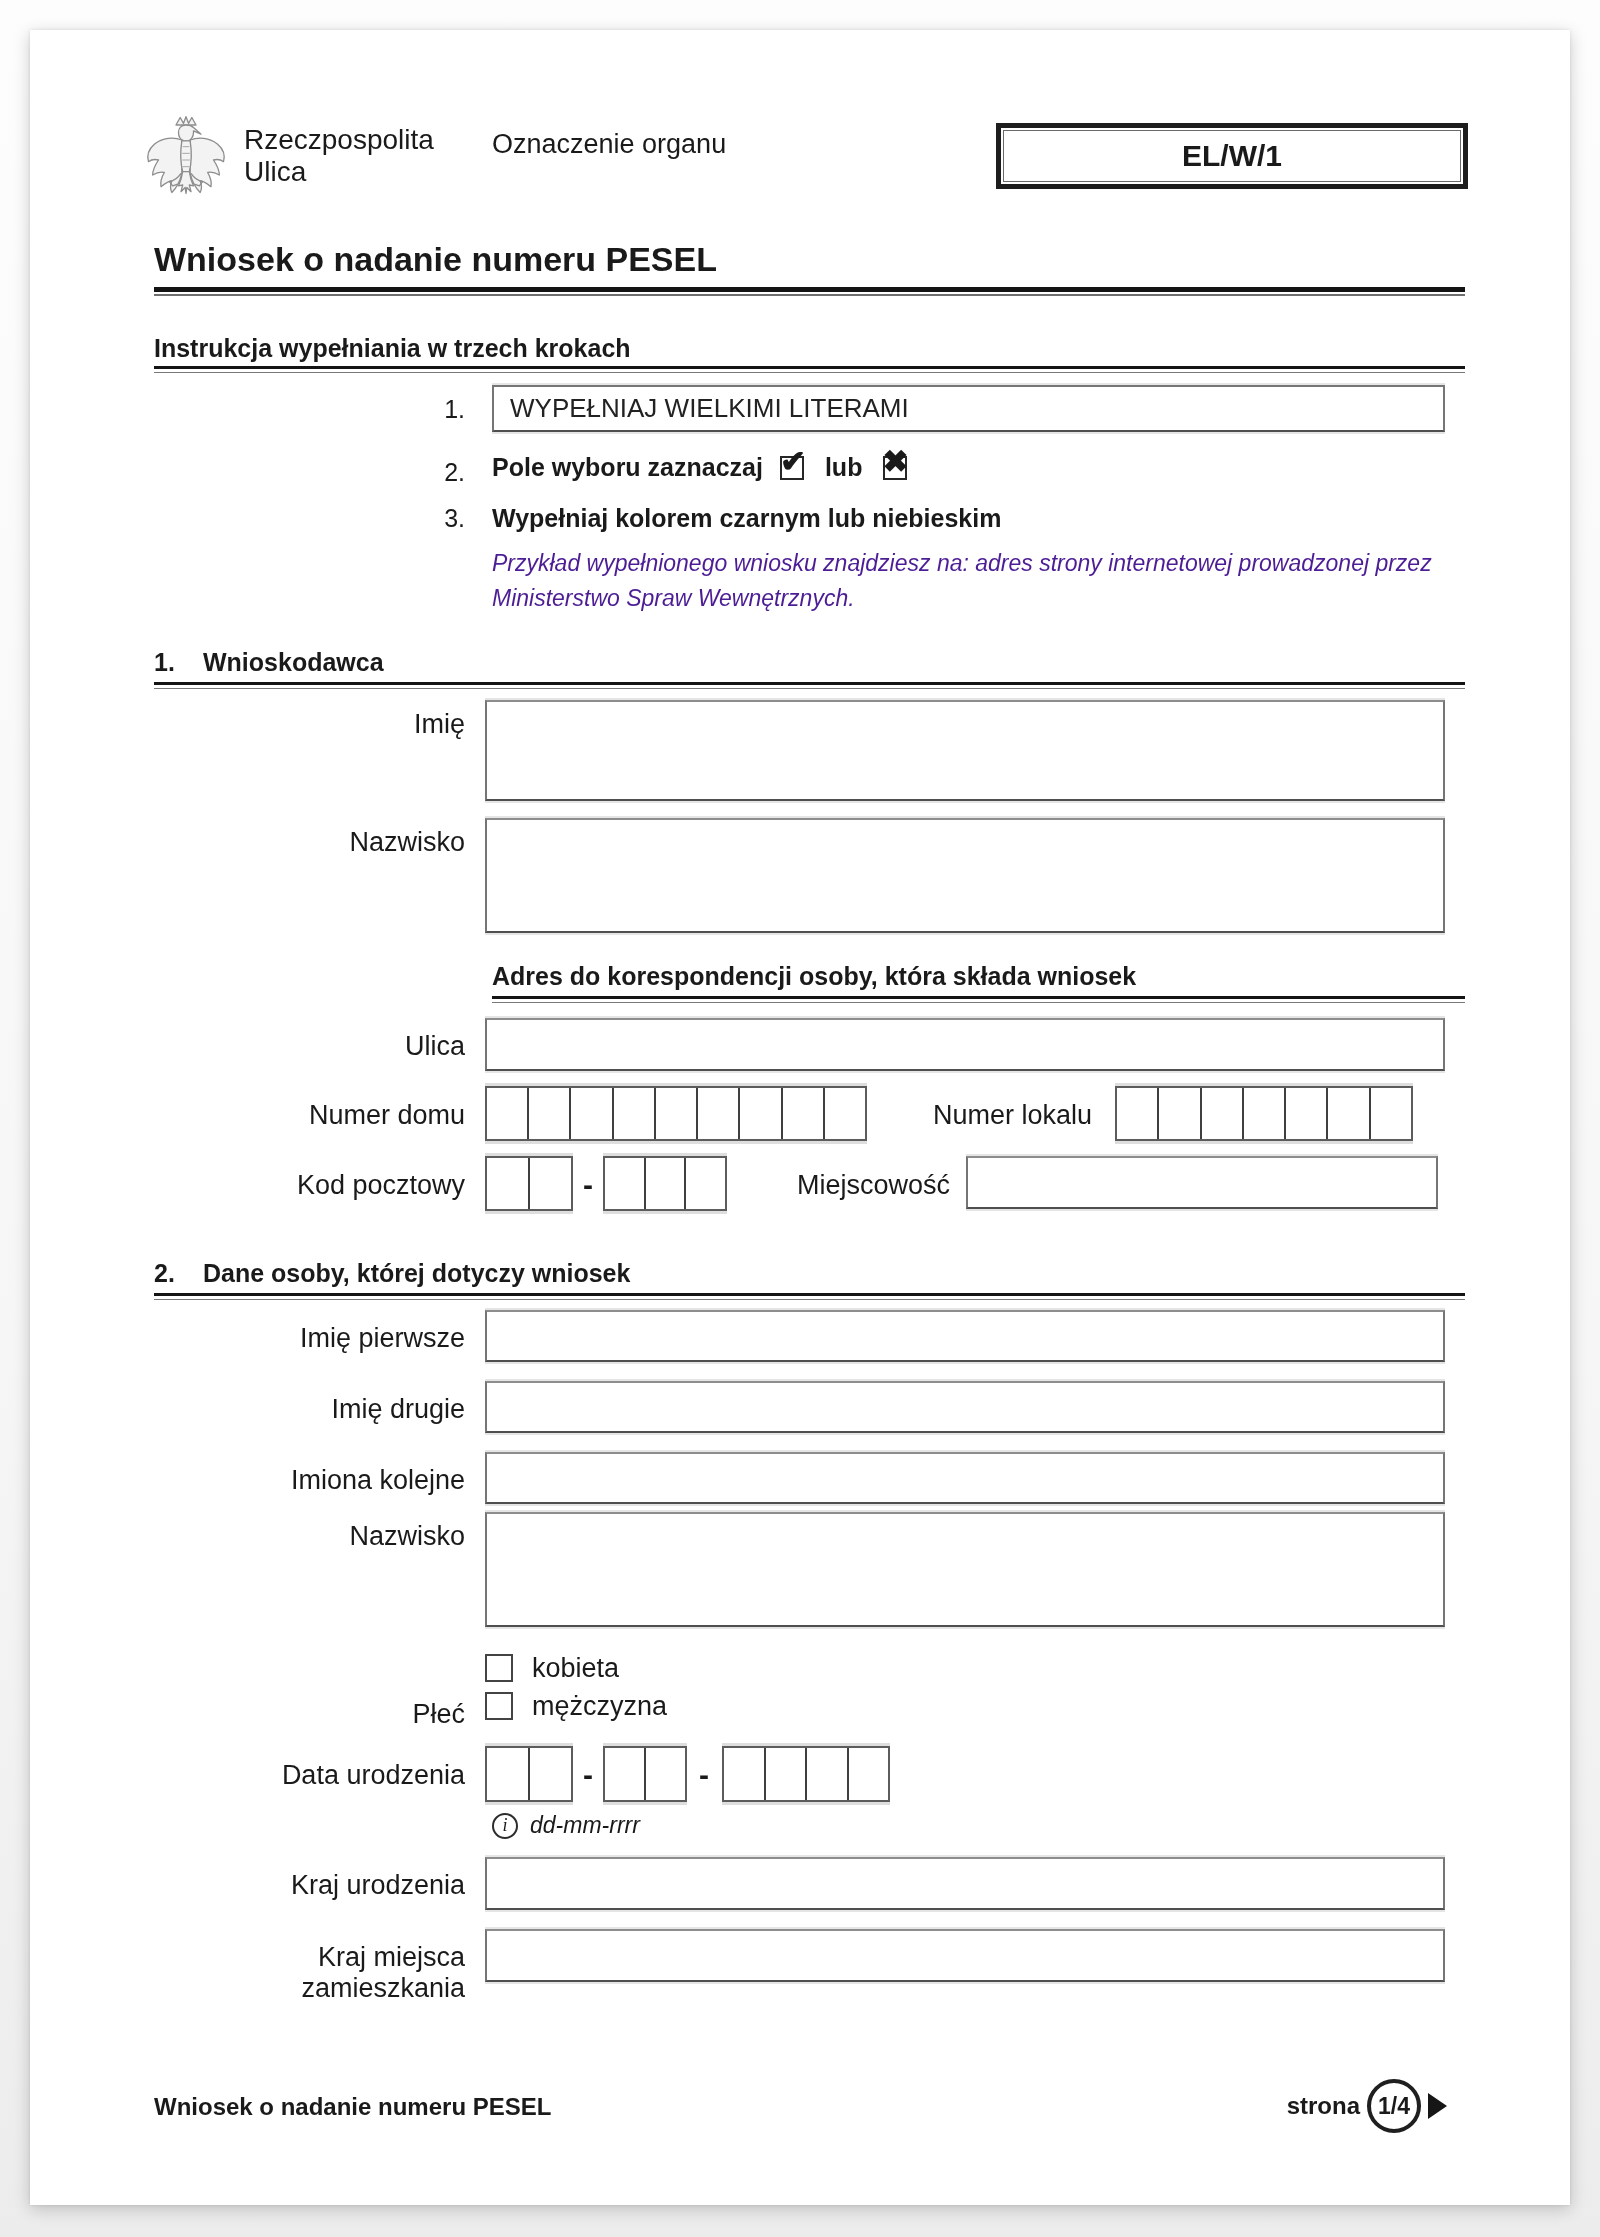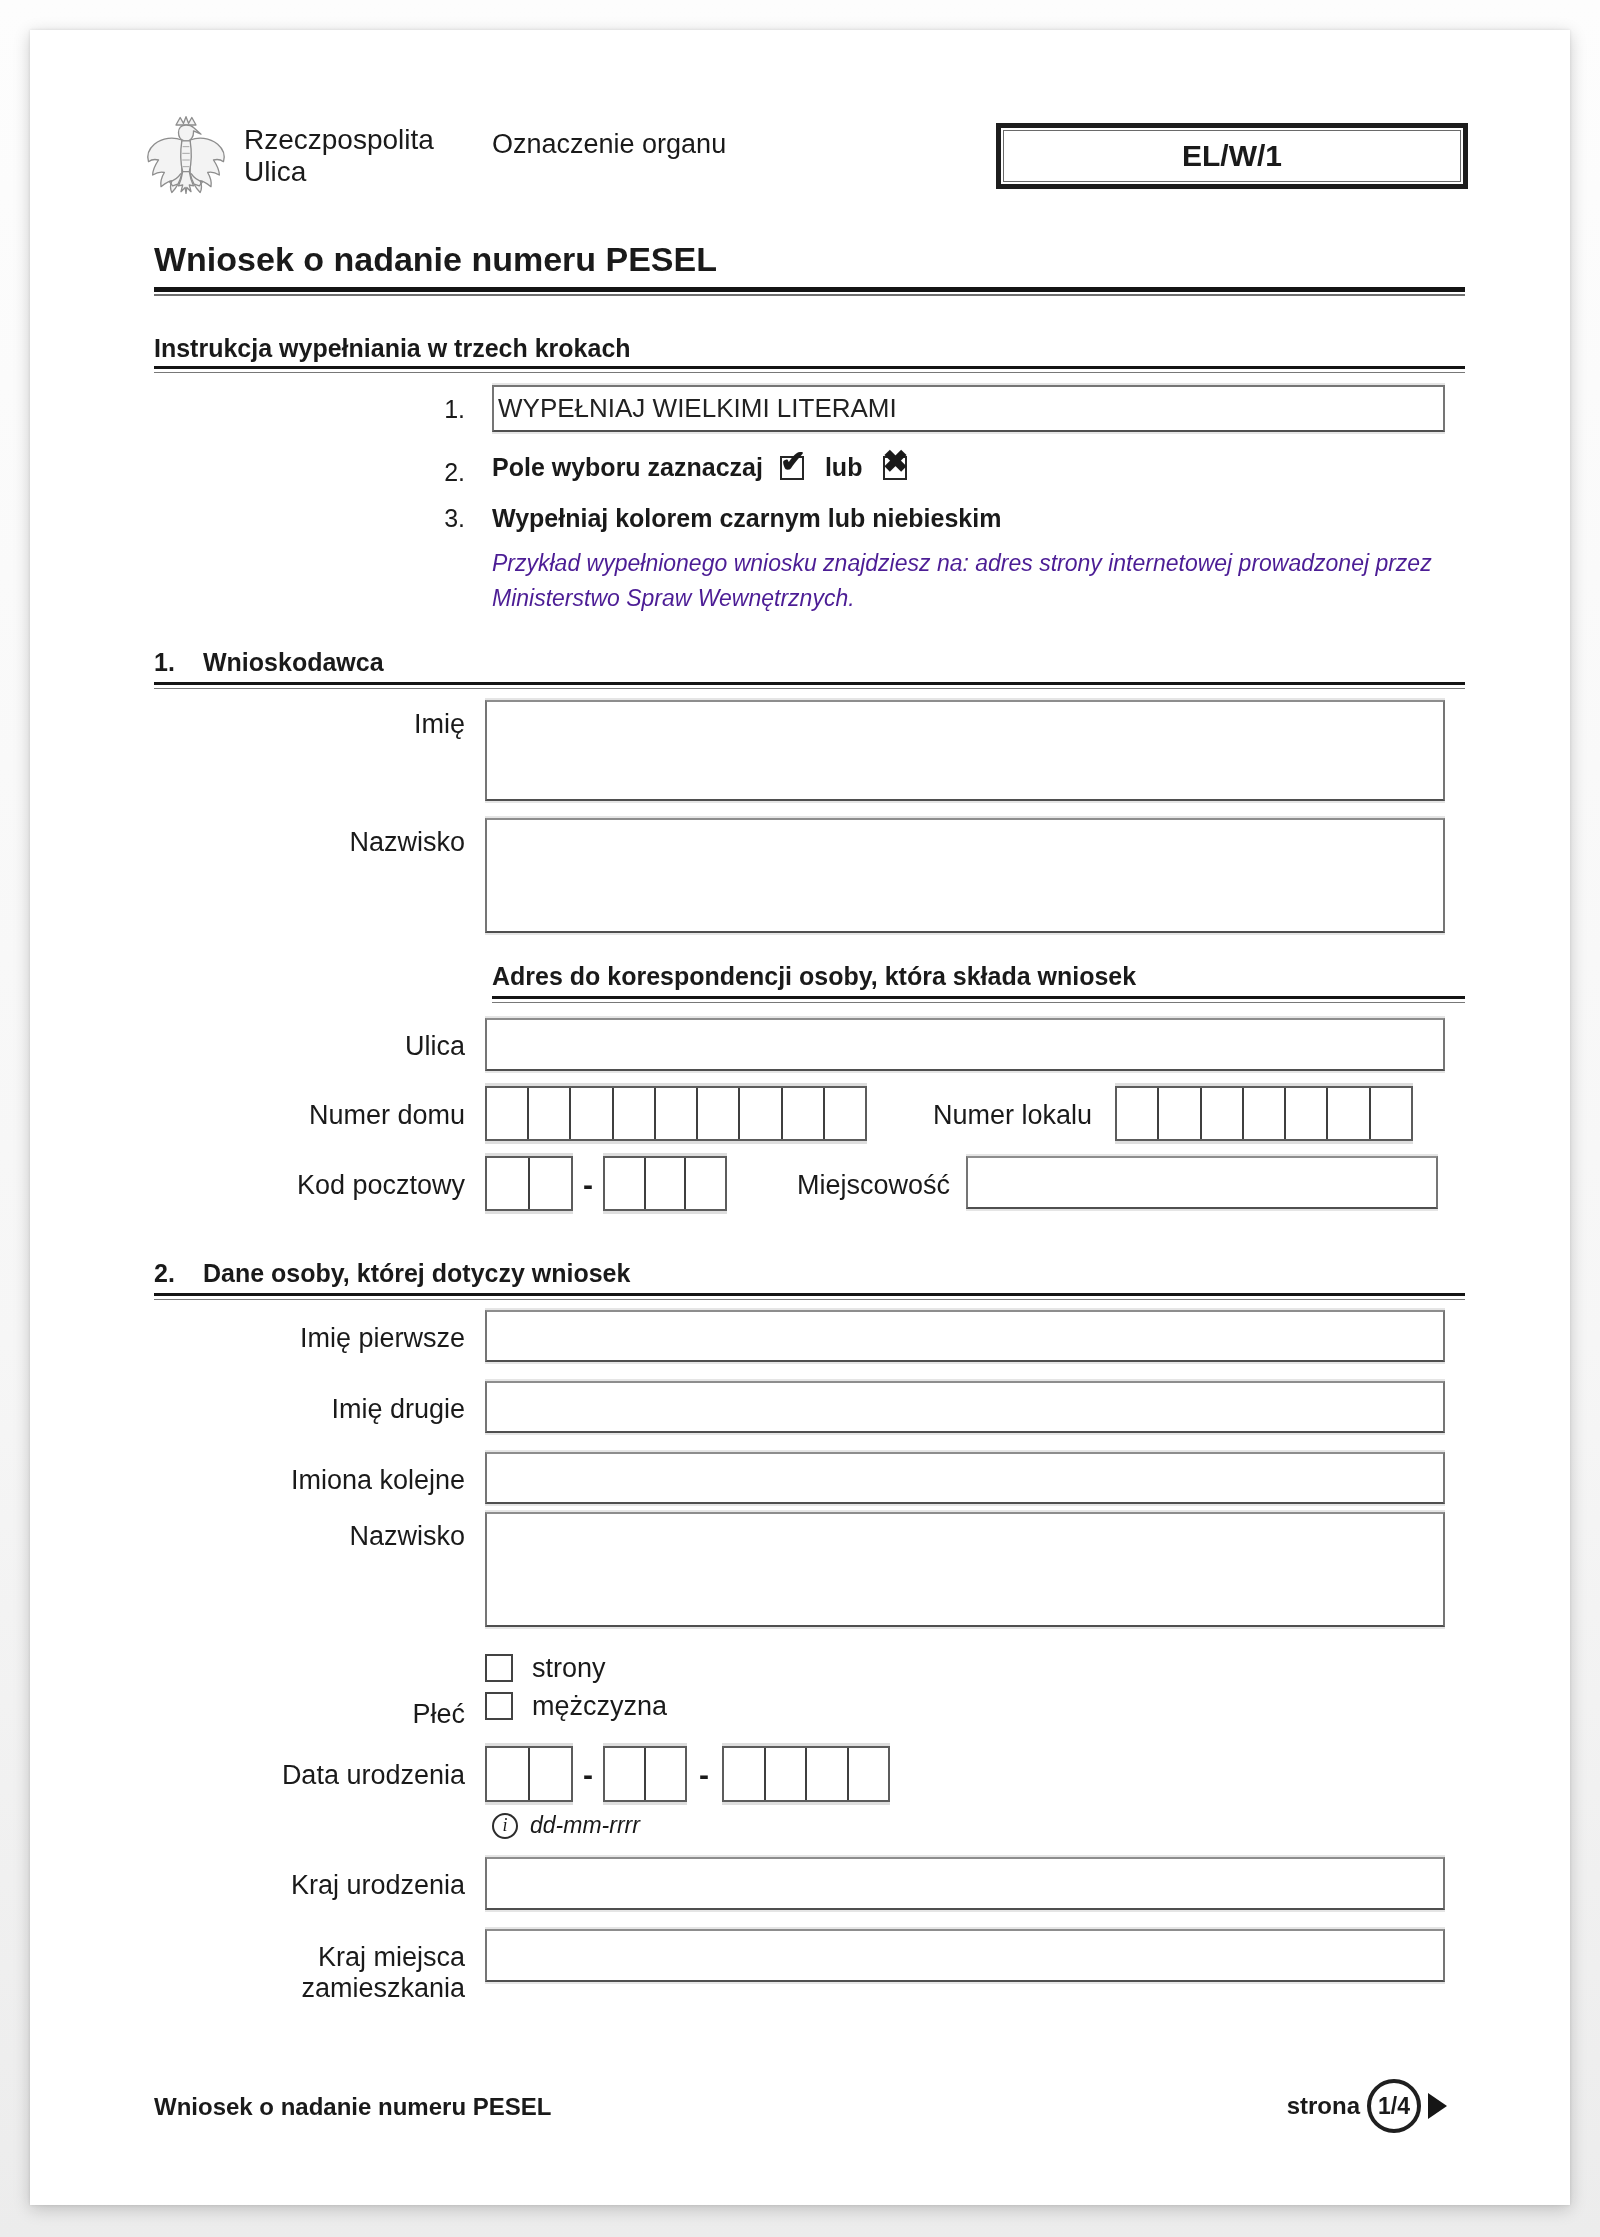--- a/index.html
+++ b/index.html
@@ -24,21 +24,21 @@
   .rule-sm { border-top:3px solid #141414; border-bottom:1px solid #787878; height:7px; }
 
   .h-instr { left:124px; top:304px; font-size:25px; font-weight:bold; }
 
   .numcol { left:124px; width:311px; text-align:right; font-size:25px; }
   .labelcol { left:124px; width:311px; text-align:right; font-size:27px; }
 
   .capsbox { left:462px; top:355px; width:953px; height:47px; background:#fff;
              border:2px solid #757575; border-bottom-color:#4f4f4f;
              box-shadow:0 -2px 0 rgba(0,0,0,0.10), 0 2px 0 rgba(0,0,0,0.10);
-             display:flex; align-items:center; padding-left:4px; font-size:26px; color:#222; }
+             display:flex; align-items:center; padding-left:16px; font-size:26px; color:#222; }
   .boldline { font-size:25px; font-weight:bold; }
   .chk { position:relative; width:24px; height:24px; border:2px solid #262626; background:#fff; display:inline-block; }
   .chk .mark { position:absolute; left:-2px; top:-12px; font-size:31px; font-weight:bold; color:#1a1a1a; line-height:1; }
   .note { left:462px; top:516px; width:950px; font-size:23px; font-style:italic; line-height:35px; color:#4c1d95; }
 
   .sec-num { font-size:25px; font-weight:bold; }
   .sec-title { font-size:25px; font-weight:bold; }
 
   .tbox { background:#fff; border:2px solid #757575; border-top-color:#8d8d8d; border-bottom-color:#4f4f4f;
           box-shadow:0 -2px 0 rgba(0,0,0,0.10), 0 2px 0 rgba(0,0,0,0.10); }
@@ -177,21 +177,21 @@
     <div class="abs tbox" style="left:455px; top:1351px; width:960px; height:52px;"></div>
 
     <div class="abs labelcol" style="top:1435px;">Imiona kolejne</div>
     <div class="abs tbox" style="left:455px; top:1422px; width:960px; height:52px;"></div>
 
     <div class="abs labelcol" style="top:1491px;">Nazwisko</div>
     <div class="abs tbox" style="left:455px; top:1482px; width:960px; height:115px;"></div>
 
     <div class="abs labelcol" style="top:1624px;margin-top:45px;">Płeć</div>
     <div class="abs cb" style="left:455px; top:1624px;"></div>
-    <div class="abs optlabel" style="left:502px; top:1624px;">strony</div>
+    <div class="abs optlabel" style="left:502px; top:1624px;">kobieta</div>
     <div class="abs cb" style="left:455px; top:1662px;"></div>
     <div class="abs optlabel" style="left:502px; top:1662px;">mężczyzna</div>
 
     <div class="abs labelcol" style="top:1730px;">Data urodzenia</div>
     <div class="abs grid" style="left:455px; top:1716px; width:88px; height:56px;">
         <div class="cell"></div>
         <div class="cell"></div>
       </div>
     <div class="abs dash" style="left:543px; top:1728px; width:30px;">-</div>
     <div class="abs grid" style="left:573px; top:1716px; width:84px; height:56px;">

